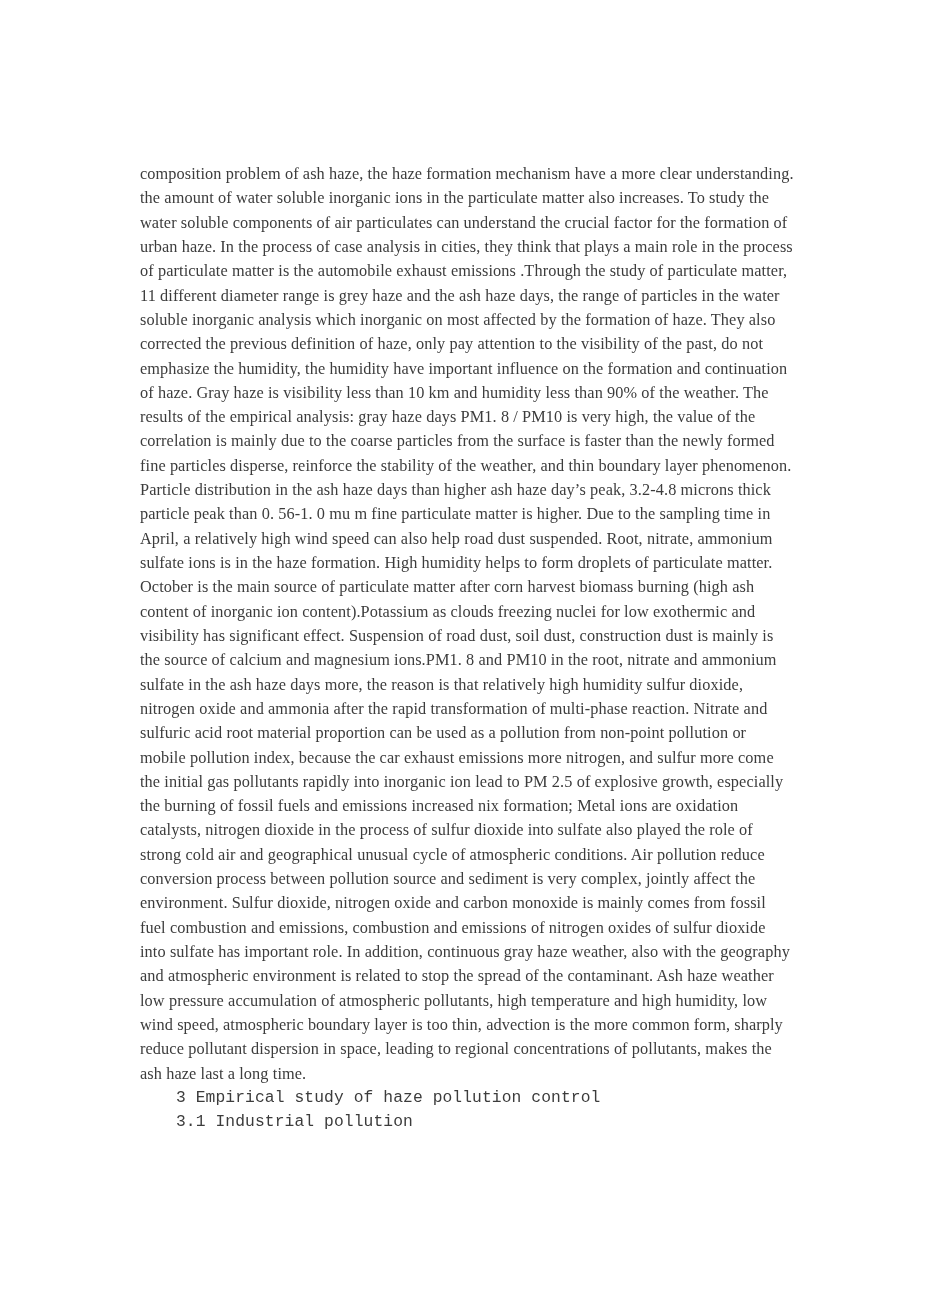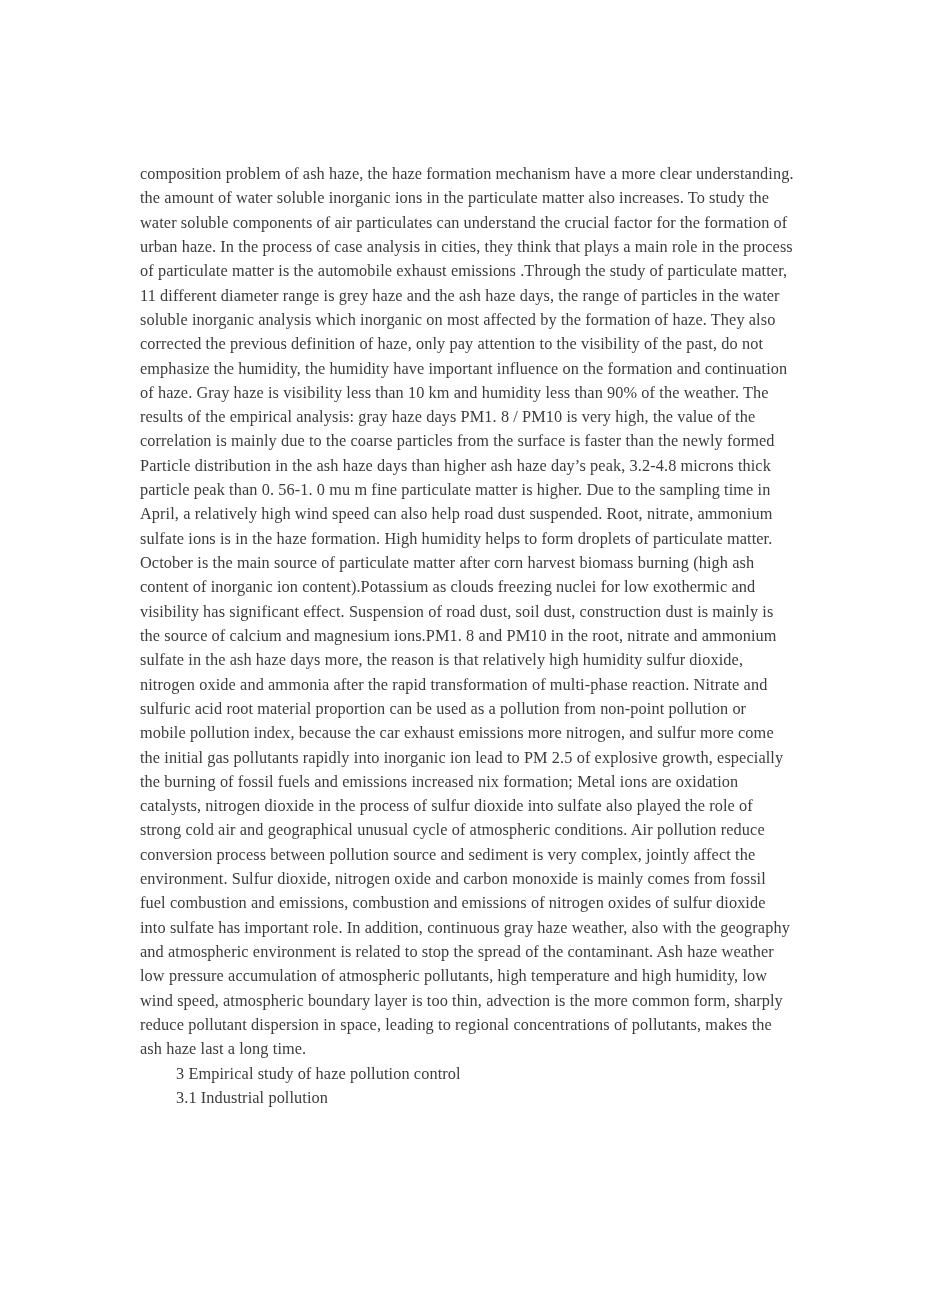--- a/index.html
+++ b/index.html
@@ -31,40 +31,42 @@
   }
   .line {
     font-size: 16.3px;
     line-height: 24.32px;
     color: #3c3c3c;
     white-space: pre;
     letter-spacing: 0.1px;
   }
   .heading-line {
     padding-left: 36px;
+    font-family: Liberation Mono, monospace;
   }
 </style>
 </head>
 <body>
 
 <div class="page">
   <div class="text-block">
     <div>
         <div class="line">composition problem of ash haze, the haze formation mechanism have a more clear understanding.</div>
         <div class="line">the amount of water soluble inorganic ions in the particulate matter also increases. To study the</div>
         <div class="line">water soluble components of air particulates can understand the crucial factor for the formation of</div>
         <div class="line">urban haze. In the process of case analysis in cities, they think that plays a main role in the process</div>
         <div class="line">of particulate matter is the automobile exhaust emissions .Through the study of particulate matter,</div>
         <div class="line">11 different diameter range is grey haze and the ash haze days, the range of particles in the water</div>
         <div class="line">soluble inorganic analysis which inorganic on most affected by the formation of haze. They also</div>
         <div class="line">corrected the previous definition of haze, only pay attention to the visibility of the past, do not</div>
         <div class="line">emphasize the humidity, the humidity have important influence on the formation and continuation</div>
         <div class="line">of haze. Gray haze is visibility less than 10 km and humidity less than 90% of the weather. The</div>
         <div class="line">results of the empirical analysis: gray haze days PM1. 8 / PM10 is very high, the value of the</div>
         <div class="line">correlation is mainly due to the coarse particles from the surface is faster than the newly formed</div>
+        <div class="line">fine particles disperse, reinforce the stability of the weather, and thin boundary layer phenomenon.</div>
         <div class="line">Particle distribution in the ash haze days than higher ash haze day’s peak, 3.2-4.8 microns thick</div>
         <div class="line">particle peak than 0. 56-1. 0 mu m fine particulate matter is higher. Due to the sampling time in</div>
         <div class="line">April, a relatively high wind speed can also help road dust suspended. Root, nitrate, ammonium</div>
         <div class="line">sulfate ions is in the haze formation. High humidity helps to form droplets of particulate matter.</div>
         <div class="line">October is the main source of particulate matter after corn harvest biomass burning (high ash</div>
         <div class="line">content of inorganic ion content).Potassium as clouds freezing nuclei for low exothermic and</div>
         <div class="line">visibility has significant effect. Suspension of road dust, soil dust, construction dust is mainly is</div>
         <div class="line">the source of calcium and magnesium ions.PM1. 8 and PM10 in the root, nitrate and ammonium</div>
         <div class="line">sulfate in the ash haze days more, the reason is that relatively high humidity sulfur dioxide,</div>
         <div class="line">nitrogen oxide and ammonia after the rapid transformation of multi-phase reaction. Nitrate and</div>

